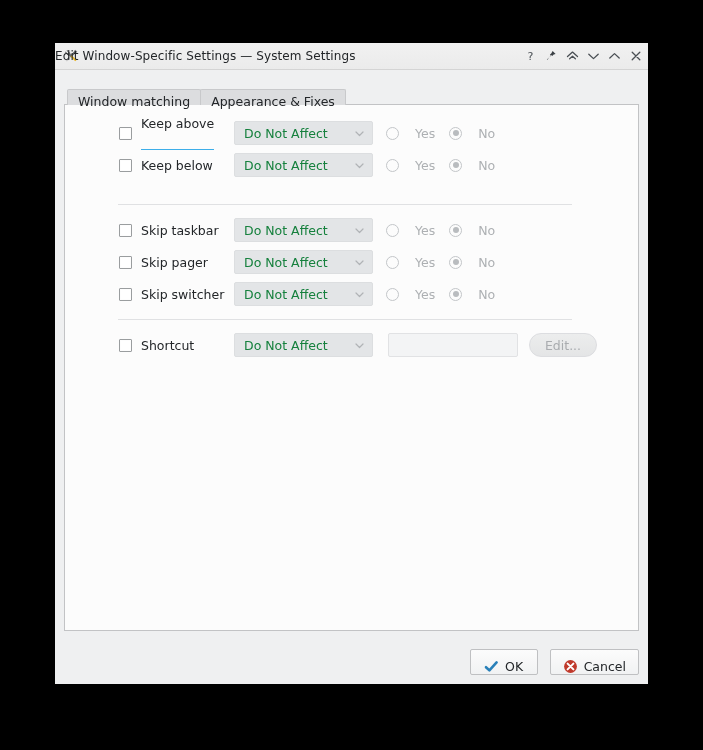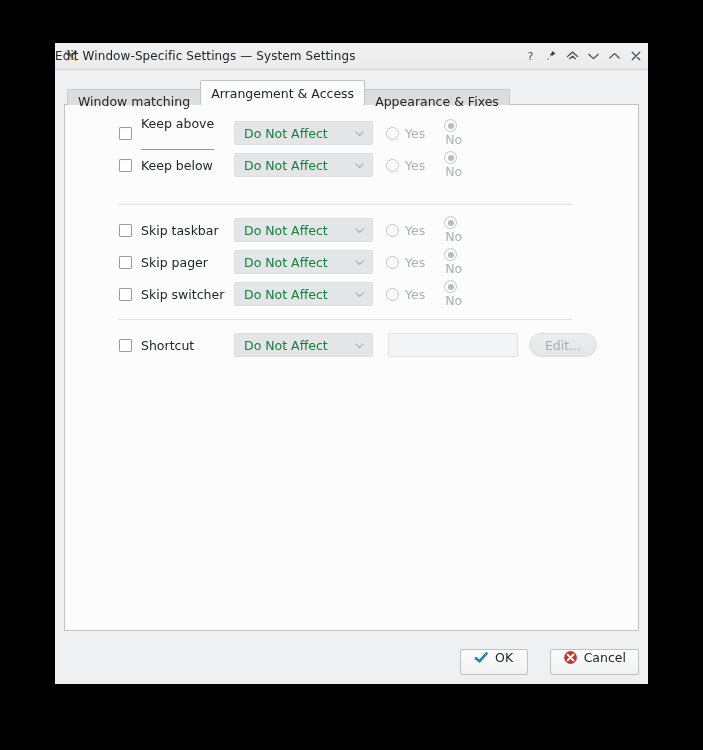--- a/index.html
+++ b/index.html
@@ -200,21 +200,21 @@
   .radio-group {
     display: flex;
     align-items: center;
     margin-left: 13px;
   }
   .radio-item {
     display: flex;
     align-items: center;
     margin-right: 14px;
   }
-  .radio-item:last-child { margin-right: 0; flex-direction: column; }
+  .radio-item:last-child { margin-right: 0; }
   .radio {
     width: 13px;
     height: 13px;
     flex: 0 0 13px;
     border-radius: 50%;
     border: 1px solid #c3c6c9;
     background: #fcfcfc;
     box-sizing: border-box;
     position: relative;
   }
@@ -225,21 +225,21 @@
     top: 50%;
     width: 6px;
     height: 6px;
     margin: -3px 0 0 -3px;
     border-radius: 50%;
     background: #b9bcbf;
   }
   .radio-label {
     font-size: 12.5px;
     color: #adb0b3;
-    margin-left: 6px;
+    margin-left: 16px;
   }
 
   
   .separator {
     height: 1px;
     background: #e0e1e3;
     margin: 9px 0 9px 53px;
     width: 454px;
   }
   .spacer-sm { height: 14px; }
@@ -282,27 +282,27 @@
     box-sizing: border-box;
   }
   .dlg-btn {
     height: 26px;
     min-width: 68px;
     box-sizing: border-box;
     background: linear-gradient(to bottom, #fcfcfc 0%, #f1f2f3 100%);
     border: 1px solid #bfc0c2;
     border-radius: 2px;
     display: flex;
-    align-items: flex-start;
+    align-items: flex-end;
     justify-content: center;
     gap: 6px;
     padding: 0 12px;
     font-size: 12.5px;
     color: #232629;
-    margin-left: 22px;
+    margin-left: 12px;
   }
   .btn-icon { width: 15px; height: 15px; display:block; }
 </style>
 </head>
 <body>
 
 <div id="dialog-window">
 
   <div id="titlebar">
     <div id="app-icon">
@@ -353,21 +353,20 @@
           <path d="M2.2 2.2 L9.8 9.8 M9.8 2.2 L2.2 9.8" stroke="#4a4f54" stroke-width="1.3" stroke-linecap="round"></path>
         </svg>
       </div>
     </div>
   </div>
 
   <div id="window-body">
 
     <div id="tabbar">
       <div class="tab">Window matching</div>
-      <div class="tab active">Arrangement &amp; Access</div>
       <div class="tab">Appearance &amp; Fixes</div>
     </div>
 
     <div id="tabpanel">
       <div id="form-area">
 
         <div class="row">
           <div class="cb-cell">
             <div class="checkbox"></div>
             <div class="cb-label hovered">Keep above</div>

